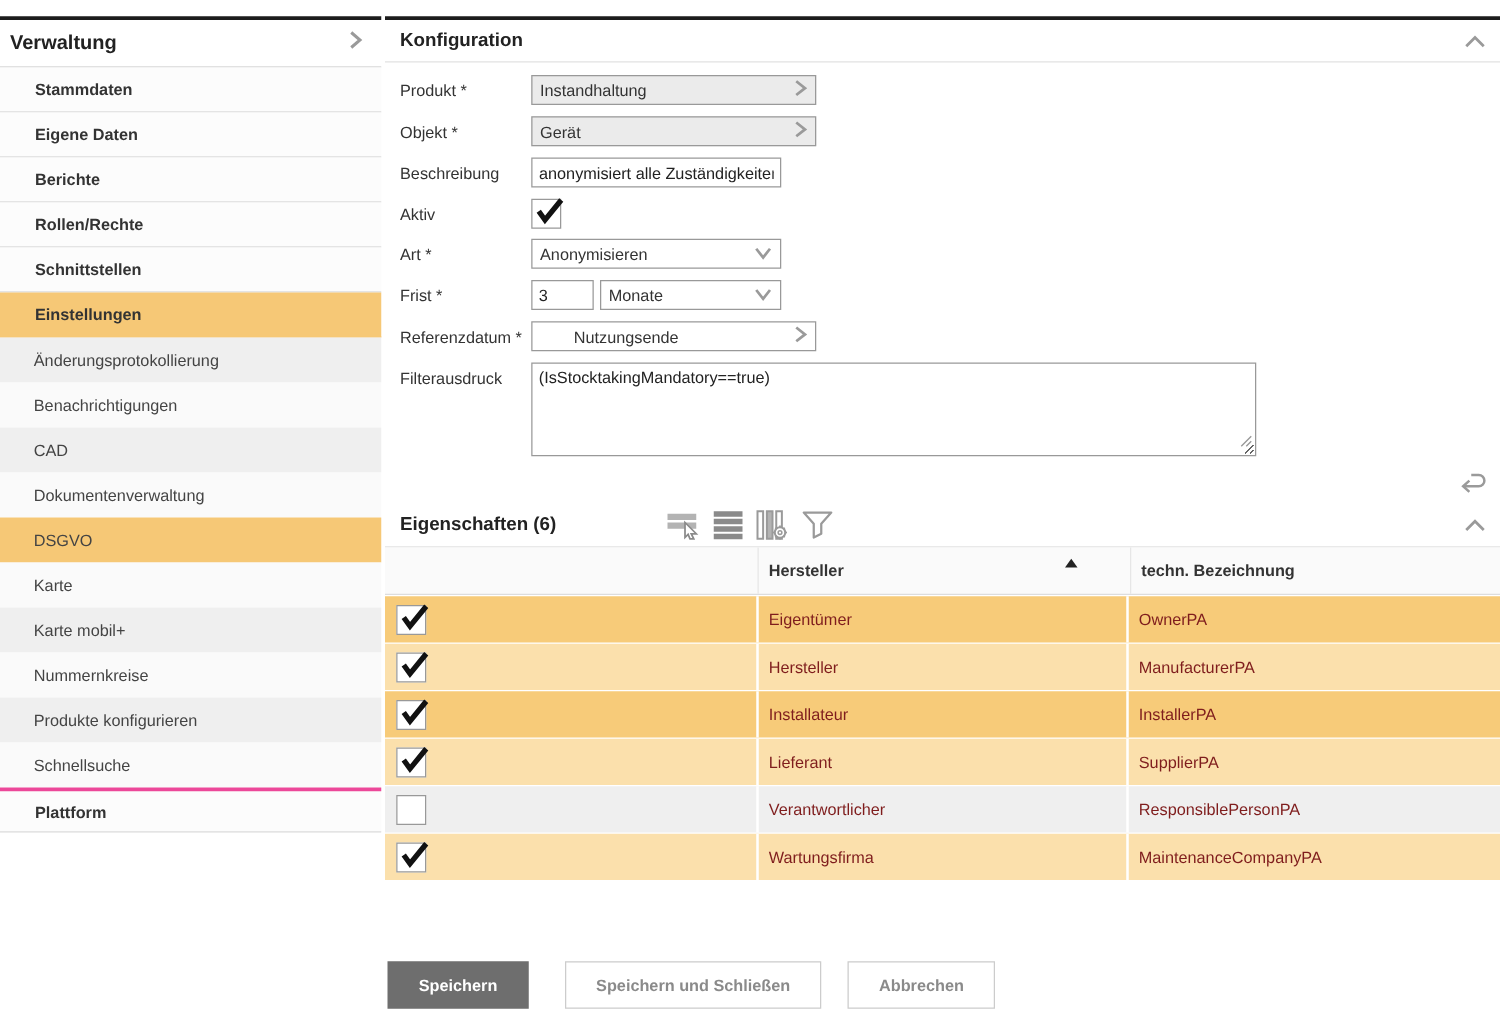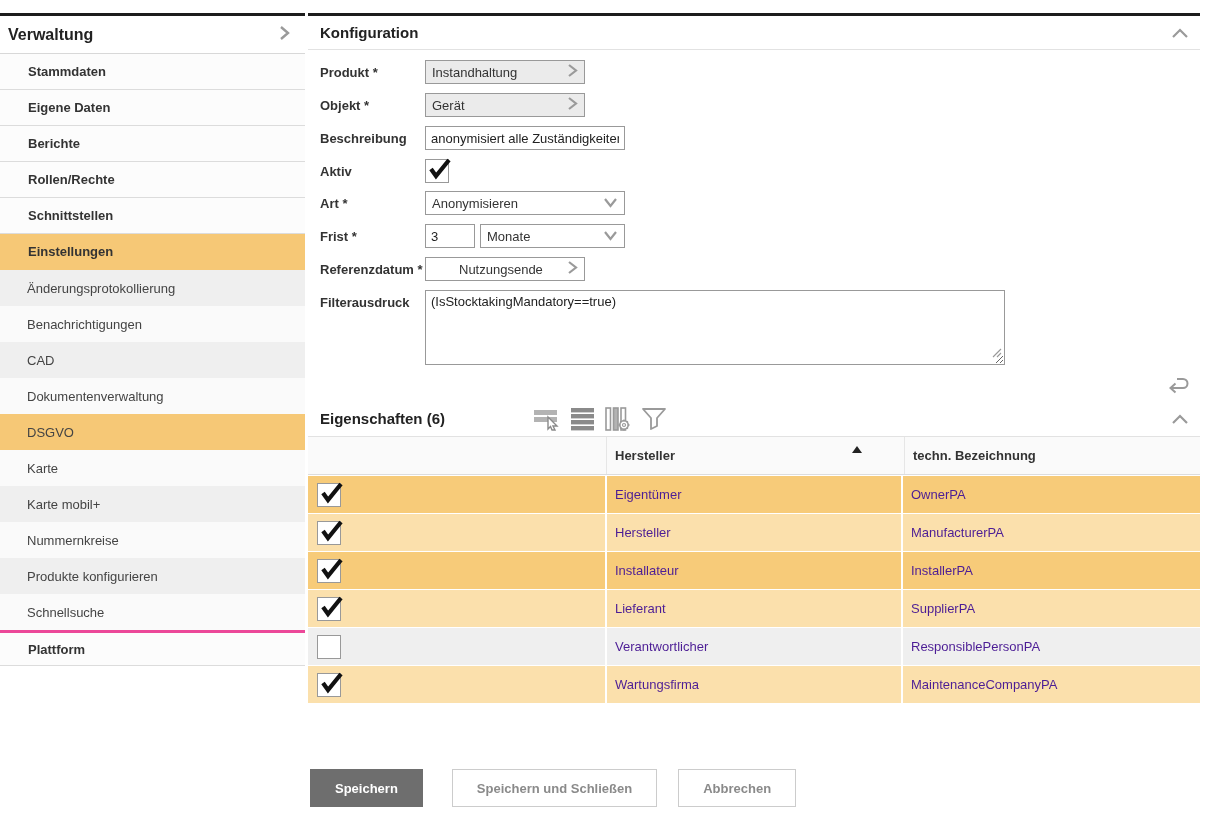--- a/index.html
+++ b/index.html
@@ -20,22 +20,22 @@
   .top-line { border-top:3px solid #ec4899; }
 
   
   .main { position:absolute; left:308px; top:13px; width:892px; border-top:3px solid #1c1c1c; }
   .panel-header { height:34px; display:flex; align-items:center; justify-content:space-between;
                   padding:0 10px 0 12px; border-bottom:1px solid #e2e2e2; }
   .panel-title { font-size:15px; font-weight:bold; color:#222; }
 
   .form { padding:10px 0 0 12px; }
   .frow { display:flex; margin-bottom:9px; }
-  .flabel { width:105px; font-size:13px; font-weight:bold; padding-top:5px; color:#333; }
-  .lookup { width:160px; height:24px; background:#ebebeb; border:1px solid #999;
+  .flabel { width:105px; font-size:13px; font-weight:normal; padding-top:5px; color:#333; }
+  .lookup { width:228px; height:24px; background:#ebebeb; border:1px solid #999;
             display:flex; align-items:center; justify-content:space-between; padding:0 6px; font-size:13px; }
   .lookup.white, .dd { background:#fff;padding-left:33px; }
   .dd { width:200px; height:24px; border:1px solid #999; display:flex; align-items:center;
         justify-content:space-between; padding:0 6px; font-size:13px; }
   .txt { width:200px; height:24px; border:1px solid #999; font-size:13px; padding:0 5px;
          font-family:"Liberation Sans", sans-serif; color:#222; }
   .txt.small { width:50px; margin-right:5px; }
   .dd.unit { width:145px; }
   .cbox { width:24px; height:24px; background:#fff; border:1px solid #999; position:relative; }
   .cbox svg { position:absolute; left:1px; top:-3px; }
@@ -54,21 +54,21 @@
 
   .grid-head { display:flex; height:38px; background:#fafafa; border-bottom:1px solid #ddd; align-items:center;
                font-size:13px; font-weight:bold; color:#333; }
   .gh-c1 { width:299px; height:100%; border-right:1px solid #e6e6e6; }
   .gh-c2 { width:298px; height:100%; border-right:1px solid #e6e6e6; display:flex; align-items:center;
            justify-content:space-between; padding-left:8px; }
   .gh-c3 { flex:1; display:flex; align-items:center; padding-left:8px; }
   .sort-asc { width:0; height:0; border-left:5px solid transparent; border-right:5px solid transparent;
               border-bottom:7px solid #222; margin-right:42px; margin-bottom:12px; }
 
-  .grid-row { display:flex; height:37px; margin-top:1px; align-items:center; font-size:13px; color:#4c1d95; }
+  .grid-row { display:flex; height:37px; margin-top:1px; align-items:center; font-size:13px; color:#7f1d1d; }
   .r-dark { background:#f7cb79; }
   .r-light { background:#fbe0ac; }
   .r-gray { background:#efefef; }
   .gr-c1 { width:299px; display:flex; align-items:center; padding-left:9px; height:100%; border-right:2px solid #fff; }
   .gr-c2 { width:296px; padding-left:8px; height:100%; display:flex; align-items:center; border-right:2px solid #fff; }
   .gr-c3 { flex:1; padding-left:8px; height:100%; display:flex; align-items:center; }
 
   
   .btn-bar { position:absolute; left:310px; top:769px; display:flex; align-items:center; }
   .btn { height:38px; font-size:13px; font-weight:bold; display:flex; align-items:center; justify-content:center; cursor:pointer; }

